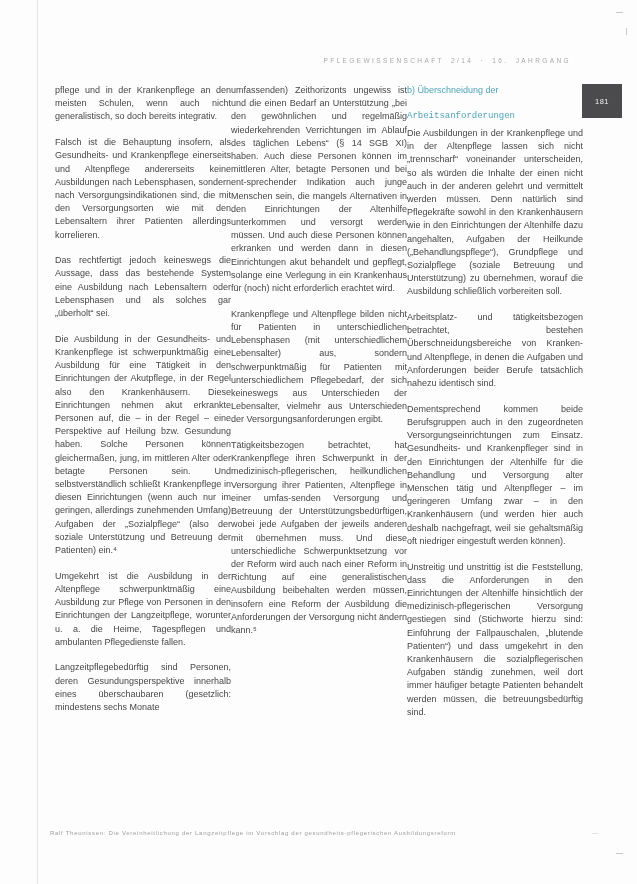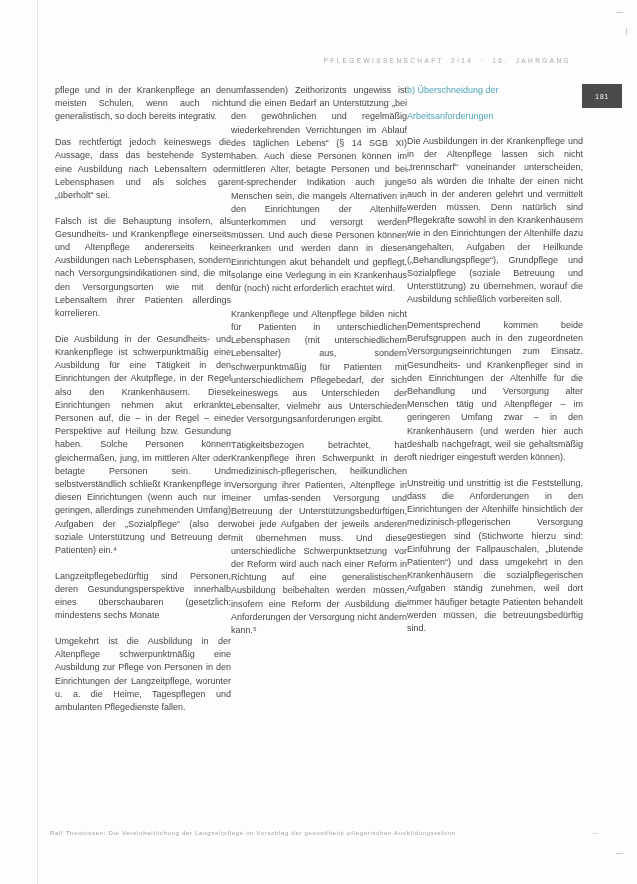--- a/index.html
+++ b/index.html
@@ -13,21 +13,21 @@
   .cm-tr1 { top:12px;  right:14px; width:7px; height:1px; }
   .cm-tr2 { top:28px;  right:10px; width:1px; height:7px; }
   .cm-br1 { top:853px; right:14px; width:7px; height:1px; }
 
   .journal-header {
     position:absolute; top:57px; right:66px;
     font-size:6.5px; letter-spacing:2.4px; word-spacing:3px;
     color:#a8a8a8; text-transform:uppercase; white-space:nowrap;
   }
   .page-badge {
-    position:absolute; top:84px; right:15px; width:40px; height:24px;
+    position:absolute; top:84px; right:15px; width:40px; height:34px;
     background:#4b4b4d; color:#f3f3f3; font-size:7.5px; letter-spacing:.5px;
     display:flex; align-items:center; justify-content:center;
   }
 
   .content {
     position:absolute; left:55px; top:84px; width:528px; height:740px;
     display:flex; 
   }
   .col {
     flex:1 1 0; min-width:0; overflow:hidden;
@@ -55,38 +55,39 @@
   <div class="crop-mark cm-tr2"></div>
   <div class="crop-mark cm-br1"></div>
 
   <div class="journal-header">Pflegewissenschaft 2/14 · 16. Jahrgang</div>
 
   <div class="page-badge">181</div>
 
   <div class="content">
     <div class="col">
       <p>pflege und in der Krankenpflege an den meisten Schulen, wenn auch nicht generalistisch, so doch bereits integrativ.</p>
+      <p>Falsch ist die Behauptung insofern, als Gesundheits- und Krankenpflege einerseits und Altenpflege andererseits keine Ausbildungen nach Lebensphasen, sondern nach Versorgungsindikationen sind, die mit den Versorgungsorten wie mit den Lebensaltern ihrer Patienten allerdings korrelieren.</p>
       <p>Das rechtfertigt jedoch keineswegs die Aussage, dass das bestehende System eine Ausbildung nach Lebensaltern oder Lebensphasen und als solches gar „überholt“ sei.</p>
-      <p>Falsch ist die Behauptung insofern, als Gesundheits- und Krankenpflege einerseits und Altenpflege andererseits keine Ausbildungen nach Lebensphasen, sondern nach Versorgungsindikationen sind, die mit den Versorgungsorten wie mit den Lebensaltern ihrer Patienten allerdings korrelieren.</p>
       <p>Die Ausbildung in der Gesundheits- und Krankenpflege ist schwerpunktmäßig eine Ausbildung für eine Tätigkeit in den Einrichtungen der Akutpflege, in der Regel also den Krankenhäusern. Diese Einrichtungen nehmen akut erkrankte Personen auf, die – in der Regel – eine Perspektive auf Heilung bzw. Gesundung haben. Solche Personen können gleichermaßen, jung, im mittleren Alter oder betagte Personen sein. Und selbstverständlich schließt Krankenpflege in diesen Einrichtungen (wenn auch nur im geringen, allerdings zunehmenden Umfang) Aufgaben der „Sozialpflege“ (also der soziale Unterstützung und Betreuung der Patienten) ein.⁴</p>
+      <p>Umgekehrt ist die Ausbildung in der Altenpflege schwerpunktmäßig eine Ausbildung zur Pflege von Personen in den Einrichtungen der Langzeitpflege, worunter u. a. die Heime, Tagespflegen und ambulanten Pflegedienste fallen.</p>
       <p>Langzeitpflegebedürftig sind Personen, deren Gesundungsperspektive innerhalb eines überschaubaren (gesetzlich: mindestens sechs Monate</p>
-      <p>Umgekehrt ist die Ausbildung in der Altenpflege schwerpunktmäßig eine Ausbildung zur Pflege von Personen in den Einrichtungen der Langzeitpflege, worunter u. a. die Heime, Tagespflegen und ambulanten Pflegedienste fallen.</p>
       <p></p>
     </div>
 
     <div class="col">
       <p>umfassenden) Zeithorizonts ungewiss ist und die einen Bedarf an Unterstützung „bei den gewöhnlichen und regelmäßig wiederkehrenden Verrichtungen im Ablauf des täglichen Lebens“ (§ 14 SGB XI) haben. Auch diese Personen können im mittleren Alter, betagte Personen und bei ent-sprechender Indikation auch junge Menschen sein, die mangels Alternativen in den Einrichtungen der Altenhilfe unterkommen und versorgt werden müssen. Und auch diese Personen können erkranken und werden dann in diesen Einrichtungen akut behandelt und gepflegt, solange eine Verlegung in ein Krankenhaus für (noch) nicht erforderlich erachtet wird.</p>
       <p>Krankenpflege und Altenpflege bilden nicht für Patienten in unterschiedlichen Lebensphasen (mit unterschiedlichem Lebensalter) aus, sondern schwerpunktmäßig für Patienten mit unterschiedlichem Pflegebedarf, der sich keineswegs aus Unterschieden der Lebensalter, vielmehr aus Unterschieden der Versorgungsanforderungen ergibt.</p>
       <p>Tätigkeitsbezogen betrachtet, hat Krankenpflege ihren Schwerpunkt in der medizinisch-pflegerischen, heilkundlichen Versorgung ihrer Patienten, Altenpflege in einer umfas-senden Versorgung und Betreuung der Unterstützungsbedürftigen, wobei jede Aufgaben der jeweils anderen mit übernehmen muss. Und diese unterschiedliche Schwerpunktsetzung vor der Reform wird auch nach einer Reform in Richtung auf eine generalistischen Ausbildung beibehalten werden müssen, insofern eine Reform der Ausbildung die Anforderungen der Versorgung nicht ändern kann.⁵</p>
     </div>
 
     <div class="col">
       <p class="section-heading">b) Überschneidung der</p>
-      <p class="section-heading" style="margin-bottom:12px;">Arbeitsanforderungen</p>
+      <p class="section-heading" style="margin-bottom:4px;font-family:Liberation Mono, monospace;">Arbeitsanforderungen</p>
       <p>Die Ausbildungen in der Krankenpflege und in der Altenpflege lassen sich nicht „trennscharf“ voneinander unterscheiden, so als würden die Inhalte der einen nicht auch in der anderen gelehrt und vermittelt werden müssen. Denn natürlich sind Pflegekräfte sowohl in den Krankenhäusern wie in den Einrichtungen der Altenhilfe dazu angehalten, Aufgaben der Heilkunde („Behandlungspflege“), Grundpflege und Sozialpflege (soziale Betreuung und Unterstützung) zu übernehmen, worauf die Ausbildung schließlich vorbereiten soll.</p>
+      <p>Arbeitsplatz- und tätigkeitsbezogen betrachtet, bestehen Überschneidungsbereiche von Kranken- und Altenpflege, in denen die Aufgaben und Anforderungen beider Berufe tatsächlich nahezu identisch sind.</p>
       <p>Dementsprechend kommen beide Berufsgruppen auch in den zugeordneten Versorgungseinrichtungen zum Einsatz. Gesundheits- und Krankenpfleger sind in den Einrichtungen der Altenhilfe für die Behandlung und Versorgung alter Menschen tätig und Altenpfleger – im geringeren Umfang zwar – in den Krankenhäusern (und werden hier auch deshalb nachgefragt, weil sie gehaltsmäßig oft niedriger eingestuft werden können).</p>
       <p>Unstreitig und unstrittig ist die Feststellung, dass die Anforderungen in den Einrichtungen der Altenhilfe hinsichtlich der medizinisch-pflegerischen Versorgung gestiegen sind (Stichworte hierzu sind: Einführung der Fallpauschalen, „blutende Patienten“) und dass umgekehrt in den Krankenhäusern die sozialpflegerischen Aufgaben ständig zunehmen, weil dort immer häufiger betagte Patienten behandelt werden müssen, die betreuungsbedürftig sind.</p>
     </div>
   </div>
 
   <div class="footer">
     <span>Ralf Theunissen: Die Vereinheitlichung der Langzeitpflege im Vorschlag der gesundheits-pflegerischen Ausbildungsreform</span>
     <span class="dash">—</span>
   </div>
 </div>

